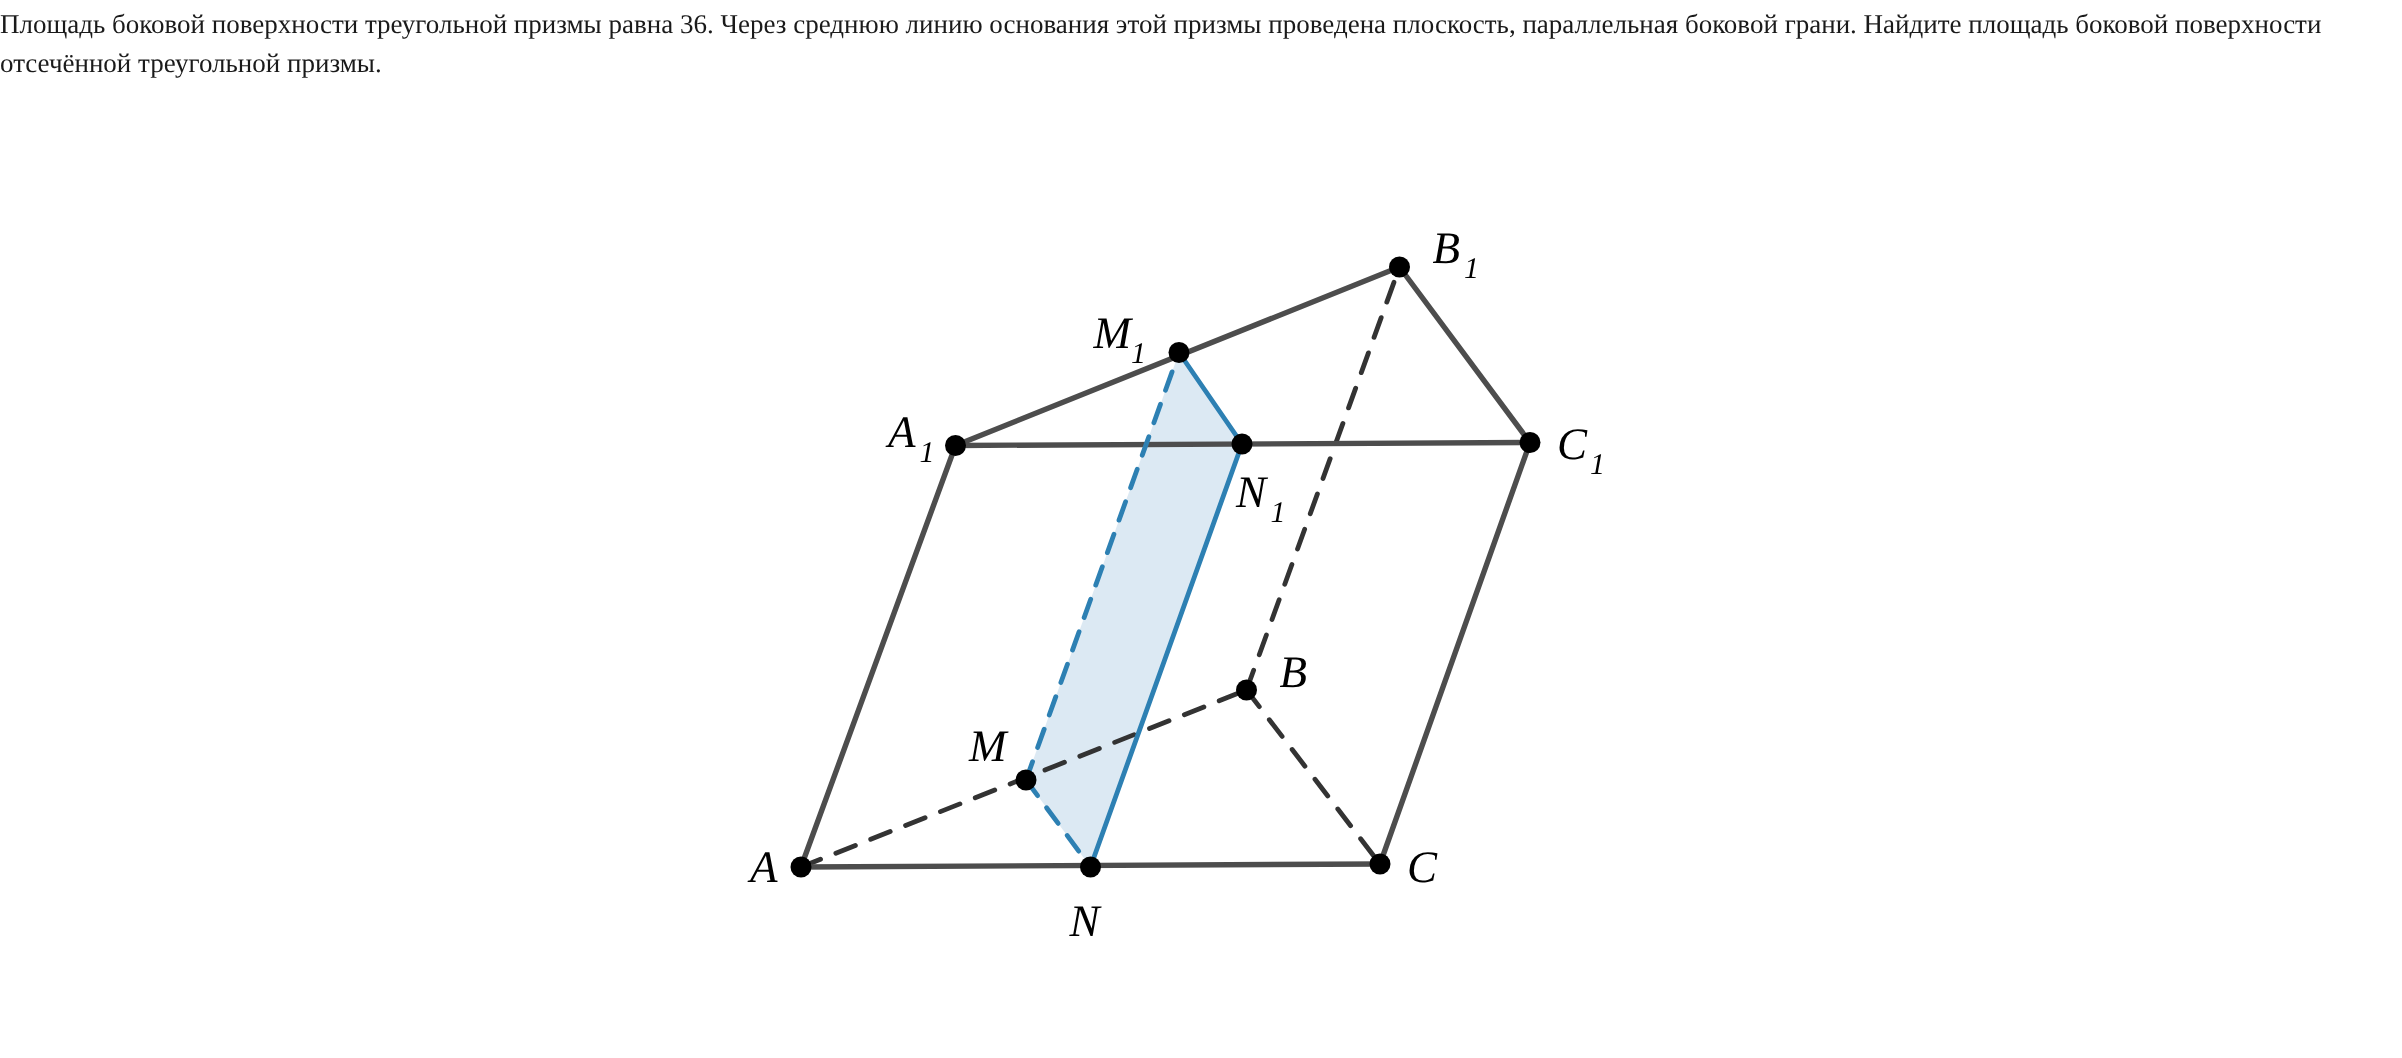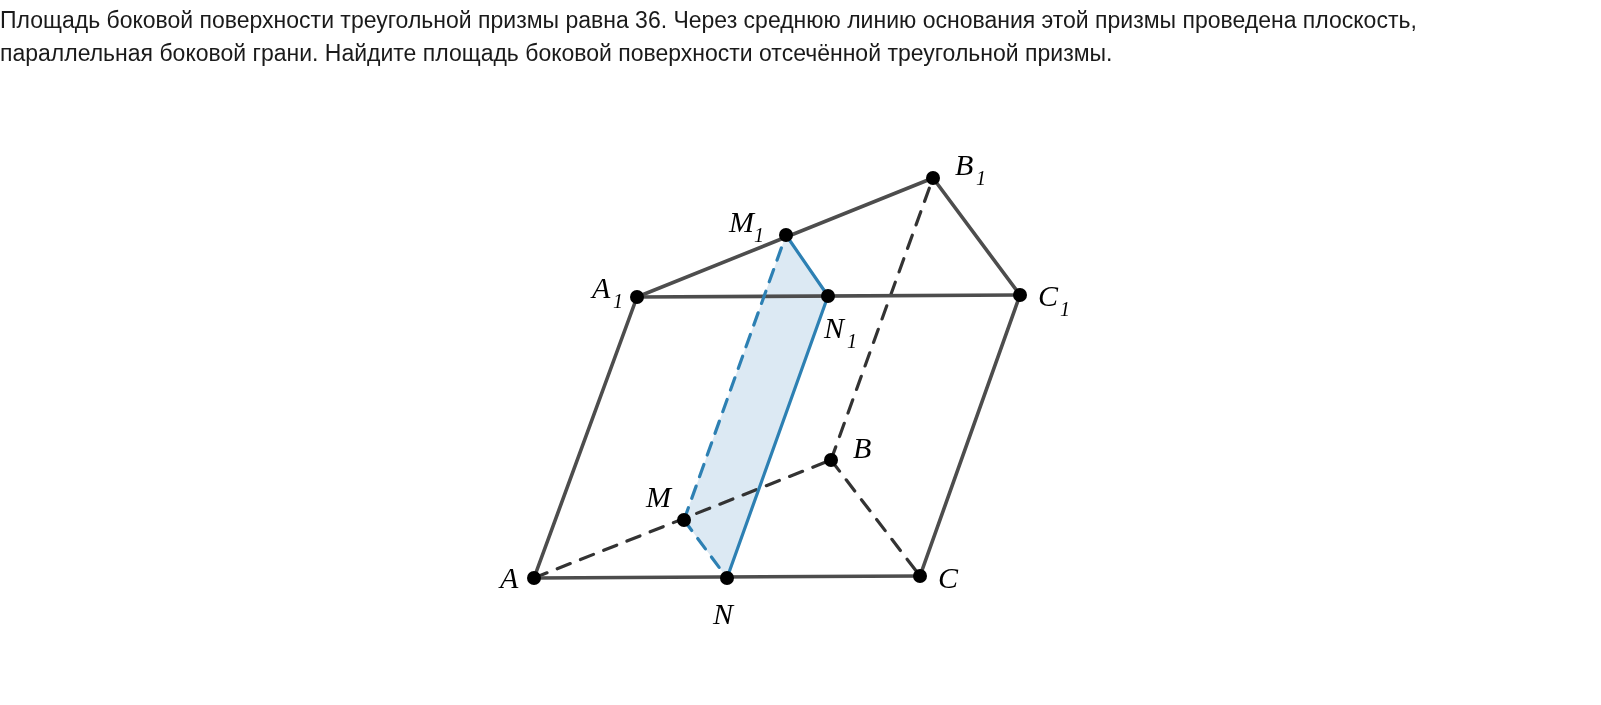--- a/index.html
+++ b/index.html
@@ -13,24 +13,24 @@
     font-family: "Liberation Serif", serif;
     color: #000000;
     position: relative;
     overflow: hidden;
   }
   #problem-text {
     position: absolute;
     left: 0px;
     top: 4px;
     width: 1560px;
-    font-size: 23px;
+    font-size: 18px;
     line-height: 1.42;
     color: #1a1a1a;
-    font-family: Liberation Sans, sans-serif;
+    font-family: Liberation Serif, serif;
   }
   #figure-wrap {
     position: absolute;
     left: 0px;
     top: 70px;
     width: 1601px;
     height: 635px;
   }
   svg#prism-figure {
     display: block;

